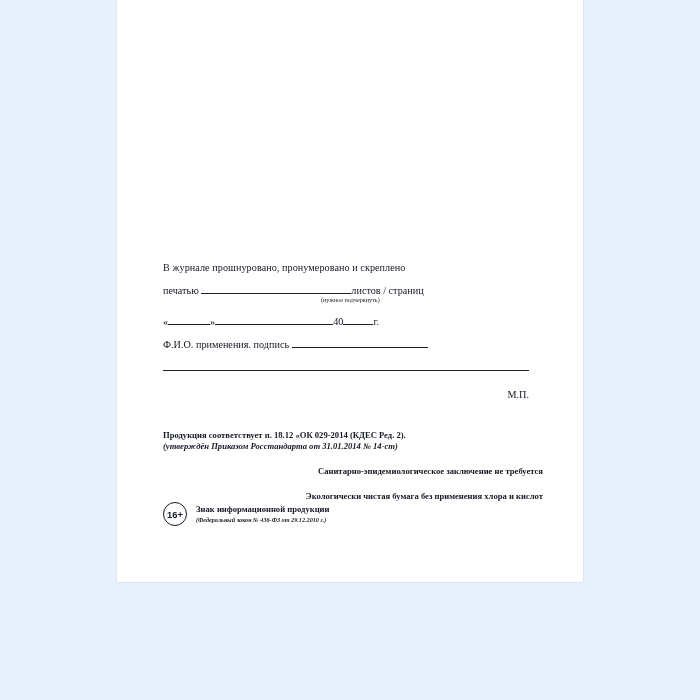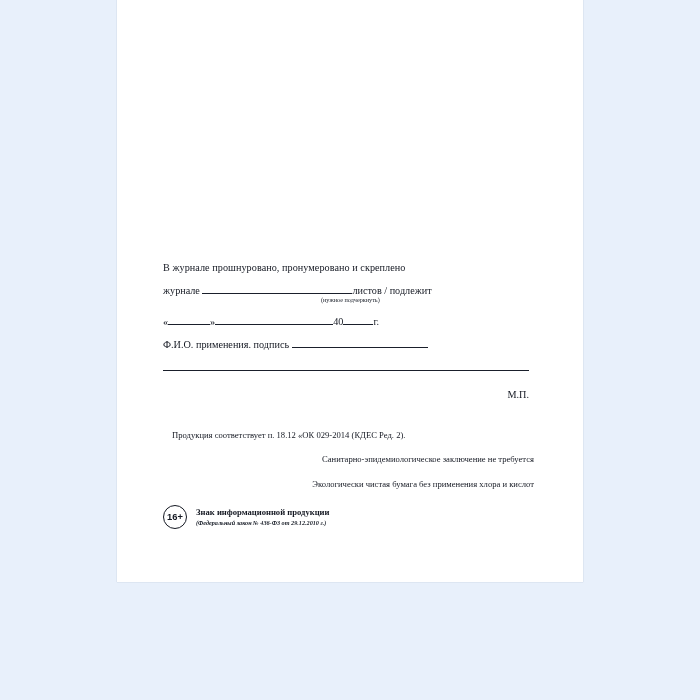--- a/index.html
+++ b/index.html
@@ -75,34 +75,35 @@
     text-align: right;
     padding-right: 14px;
   }
   .block-info {
     margin-top: 30px;
     font-size: 8.6px;
     color: #141822;
     line-height: 1.35;
   }
   .block-info p {
-    margin: 9px;
+    margin: 0;
     white-space: nowrap;
+    font-weight: bold;
   }
   .info-italic {
     font-style: italic;
   }
   .spaced {
     margin-top: 13px !important;
     text-align: right;
   }
   .age-row {
     display: flex;
     align-items: center;
-    margin-top: 14px;
+    margin-top: 0;
   }
   .age-badge {
     width: 22px;
     height: 22px;
     border: 1.2px solid #141822;
     border-radius: 50%;
     display: flex;
     align-items: center;
     justify-content: center;
     font-size: 9.4px;
@@ -134,22 +135,22 @@
 
 <div class="page-wrap">
   <div class="sheet">
     <div class="content">
 
       <div class="block-signature">
 
         <div class="line-1">В журнале прошнуровано, пронумеровано и скреплено</div>
 
         <div class="row">
-          <span>журнале</span>
-          <span class="fill f-print"></span><span>листов / подлежит</span>
+          <span>печатью</span>
+          <span class="fill f-print"></span><span>листов / страниц</span>
         </div>
         <div class="subnote">(нужное подчеркнуть)</div>
 
         <div class="row">
           <span class="quote-open">«</span><span class="fill f-date-1"></span><span>»</span><span class="fill f-date-2"></span><span>40</span><span class="fill f-date-3"></span><span>г.</span>
         </div>
 
         <div class="row">
           <span>Ф.И.О. применения. подпись</span>
           <span class="fill f-fio"></span>
@@ -157,20 +158,21 @@
 
         <div class="row">
           <span class="fill f-full"></span>
         </div>
 
         <div class="mp">М.П.</div>
       </div>
 
       <div class="block-info">
         <p>Продукция соответствует п. 18.12 «ОК 029-2014 (КДЕС Ред. 2).</p>
+        <p class="info-italic">(утверждён Приказом Росстандарта от 31.01.2014 № 14-ст)</p>
         <p class="spaced">Санитарно-эпидемиологическое заключение не требуется</p>
         <p class="spaced">Экологически чистая бумага без применения хлора и кислот</p>
       </div>
 
       <div class="age-row">
         <div class="age-badge">16+</div>
         <div class="age-text">
           <div class="age-title">Знак информационной продукции</div>
           <div class="age-sub">(Федеральный закон № 436-ФЗ от 29.12.2010 г.)</div>
         </div>

